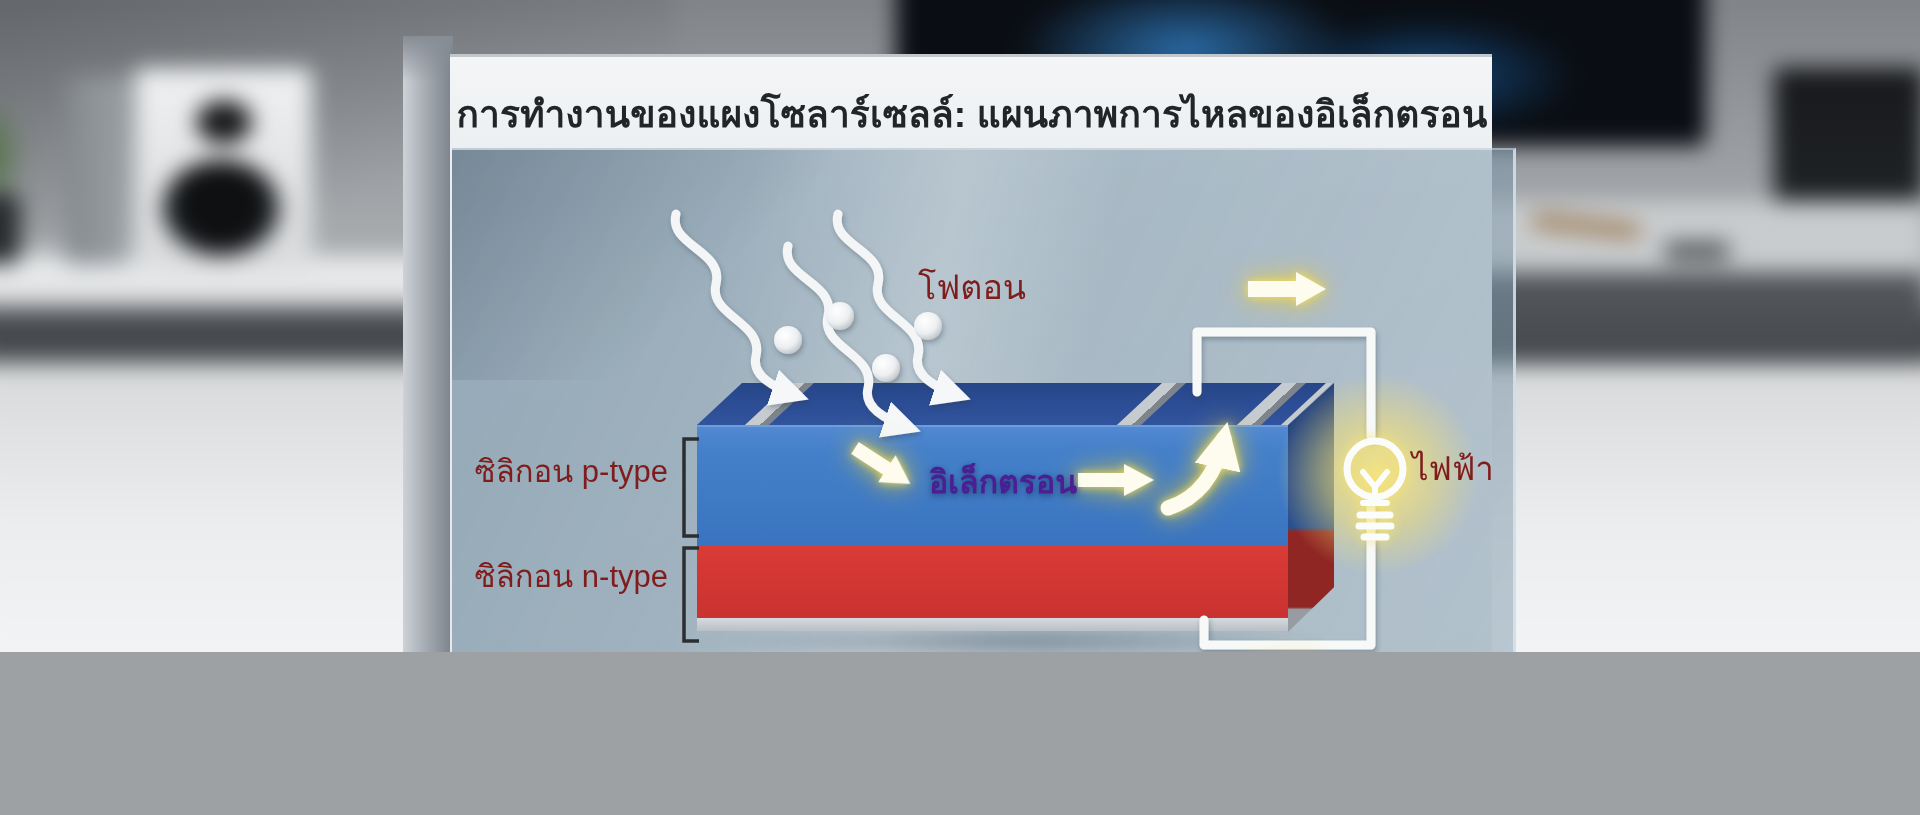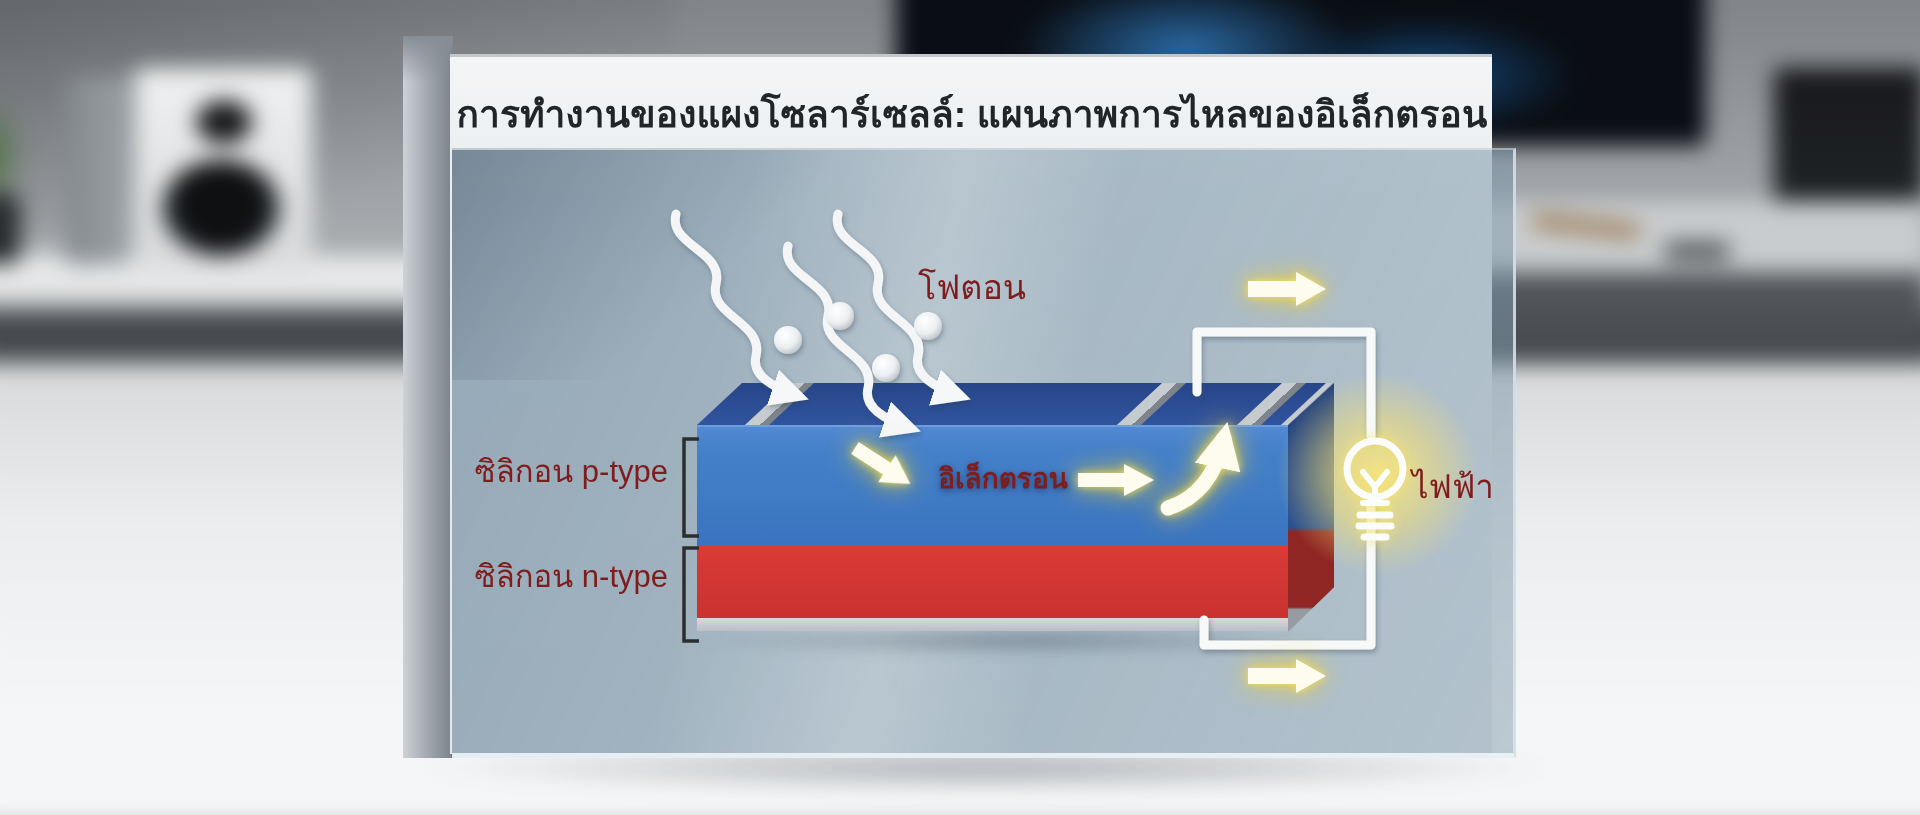--- a/index.html
+++ b/index.html
@@ -1,16 +1,16 @@
 <!DOCTYPE html>
 <html><head>
 <meta charset="utf-8">
 <style>
   html,body{margin:0;padding:0;background:#9ea1a4;}
-  #stage{position:relative;width:1920px;height:815px;overflow:hidden;
+  #stage{position:relative;width:1920px;height:652px;overflow:hidden;
          font-family:"Liberation Sans","DejaVu Sans",sans-serif;}
   #stage *{position:absolute;box-sizing:border-box;}
 
   
   .bg{inset:-24px;filter:blur(11px);}
   .wall{left:0;top:0;width:1970px;height:500px;
         background:linear-gradient(180deg,#7d8084 0%,#94979b 28%,#aaadb0 55%,#c2c5c8 85%);}
   .wallshade{left:0;top:0;width:700px;height:260px;background:linear-gradient(160deg,rgba(70,73,76,.55),rgba(70,73,76,0) 70%);}
   .monitor{left:920px;top:-30px;width:810px;height:200px;border-radius:8px;background:#0a0e14;}
   .monitor .glow1{left:120px;top:30px;width:340px;height:150px;border-radius:50%;
@@ -83,23 +83,23 @@
   .glowA{filter:drop-shadow(0 0 4px rgba(248,224,86,.95)) drop-shadow(0 0 13px rgba(240,205,45,.8));}
   .bulbLine{filter:drop-shadow(0 0 6px rgba(246,226,110,.9));}
 
   
   .txt{color:#7f1d1d;white-space:nowrap;}
   .title{left:455px;top:84px;width:1034px;text-align:center;font-size:37px;font-weight:600;
          color:#222528;letter-spacing:.2px;}
   .photon-l{left:918px;top:260px;font-size:34px;font-weight:500;}
   .ptype-l{left:380px;top:446px;width:288px;text-align:right;font-size:31px;font-weight:500;}
   .ntype-l{left:380px;top:551px;width:288px;text-align:right;font-size:31px;font-weight:500;}
-  .elec-l{left:1003px;top:456px;transform:translateX(-50%);font-size:28px;font-weight:600;color:#7f1d1d;
+  .elec-l{left:1003px;top:456px;transform:translateX(-50%);font-size:32px;font-weight:600;color:#4c1d95;
           text-shadow:0 2px 6px rgba(15,30,60,.55);white-space:nowrap;}
-  .elect-l{left:1412px;top:460px;font-size:33px;font-weight:500;}
+  .elect-l{left:1412px;top:442px;font-size:33px;font-weight:500;}
 </style>
 </head>
 <body>
 
 <div id="stage">
 
   <div class="bg">
     <div class="wall"></div>
     <div class="wallshade"></div>
     <div class="shelf"></div>

